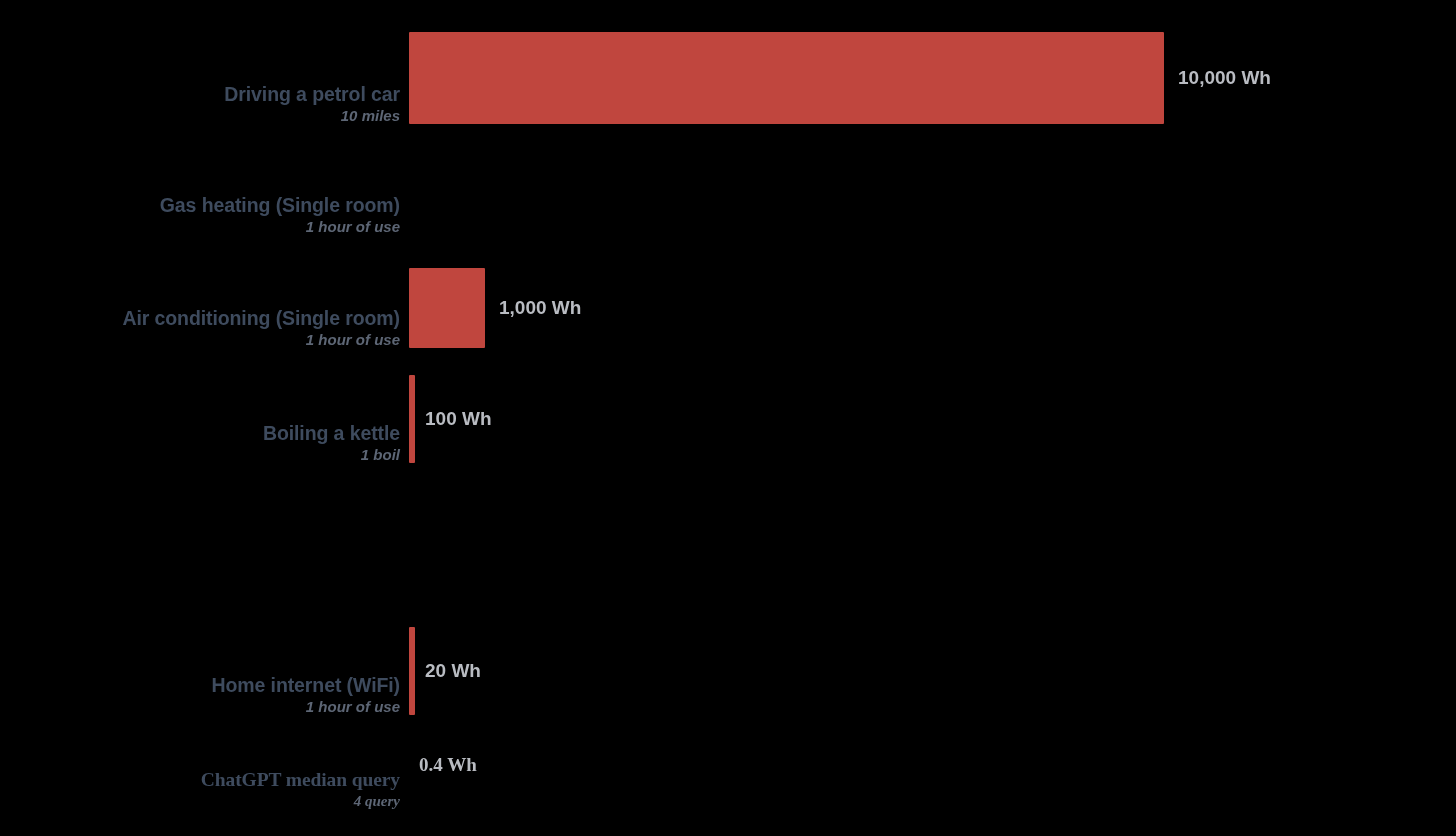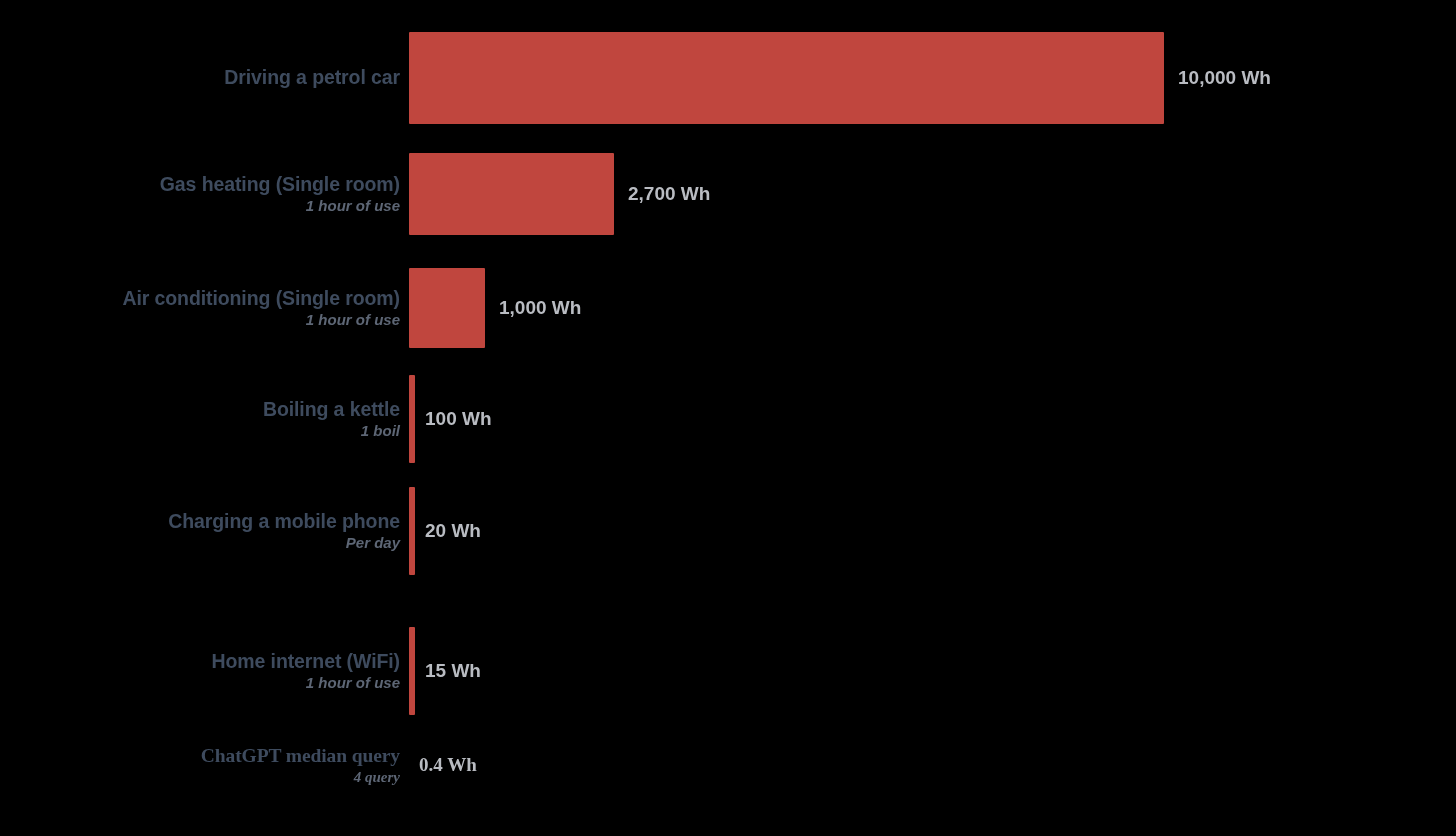--- a/index.html
+++ b/index.html
@@ -22,21 +22,21 @@
     height: 836px;
     background: #000000;
     box-sizing: border-box;
   }
 
   .row {
     position: absolute;
     left: 0;
     width: 1456px;
     display: flex;
-    align-items: center;
+    align-items: flex-end;
     box-sizing: border-box;
   }
 
   
   .label-block {
     width: 409px;
     flex: 0 0 409px;
     padding-right: 9px;
     box-sizing: border-box;
     text-align: right;
@@ -88,34 +88,31 @@
   .value.tight { margin-left: 10px; }
 </style>
 </head>
 <body>
 
 <div id="chart">
 
 <div class="row" style="top: 32px; height: 92px;">
       <div class="label-block">
         <span class="label-title">Driving a petrol car</span>
+        <span class="label-sub">10 miles</span>
       </div>
       <div class="bar-zone">
         <div class="bar" style="width: 755px; background: rgb(192, 70, 62);"></div>
         <span class="value">10,000 Wh</span>
       </div>
     </div>
     <div class="row" style="top: 153px; height: 82px;">
       <div class="label-block">
         <span class="label-title">Gas heating (Single room)</span>
         <span class="label-sub">1 hour of use</span>
-      </div>
-      <div class="bar-zone">
-        <div class="bar" style="width: 205px; background: rgb(192, 70, 62);"></div>
-        <span class="value">2,700 Wh</span>
       </div>
     </div>
     <div class="row" style="top: 268px; height: 80px;">
       <div class="label-block">
         <span class="label-title">Air conditioning (Single room)</span>
         <span class="label-sub">1 hour of use</span>
       </div>
       <div class="bar-zone">
         <div class="bar" style="width: 76px; background: rgb(192, 70, 62);"></div>
         <span class="value">1,000 Wh</span>
@@ -124,38 +121,28 @@
     <div class="row" style="top: 375px; height: 88px;">
       <div class="label-block">
         <span class="label-title">Boiling a kettle</span>
         <span class="label-sub">1 boil</span>
       </div>
       <div class="bar-zone">
         <div class="bar" style="width: 6px; background: rgb(192, 70, 62);"></div>
         <span class="value tight">100 Wh</span>
       </div>
     </div>
-    <div class="row" style="top: 487px; height: 88px;">
-      <div class="label-block">
-        <span class="label-title">Charging a mobile phone</span>
-        <span class="label-sub">Per day</span>
-      </div>
-      <div class="bar-zone">
-        <div class="bar" style="width: 6px; background: rgb(192, 70, 62);"></div>
-        <span class="value tight">20 Wh</span>
-      </div>
-    </div>
     <div class="row" style="top: 627px; height: 88px;">
       <div class="label-block">
         <span class="label-title">Home internet (WiFi)</span>
         <span class="label-sub">1 hour of use</span>
       </div>
       <div class="bar-zone">
         <div class="bar" style="width: 6px; background: rgb(192, 70, 62);"></div>
-        <span class="value tight">15 Wh</span>
+        <span class="value tight">20 Wh</span>
       </div>
     </div>
     <div class="row" style="top: 721px; height: 88px; font-family: Liberation Serif, serif;">
       <div class="label-block">
         <span class="label-title">ChatGPT median query</span>
         <span class="label-sub">4 query</span>
       </div>
       <div class="bar-zone">
         <span class="value tight">0.4 Wh</span>
       </div>

